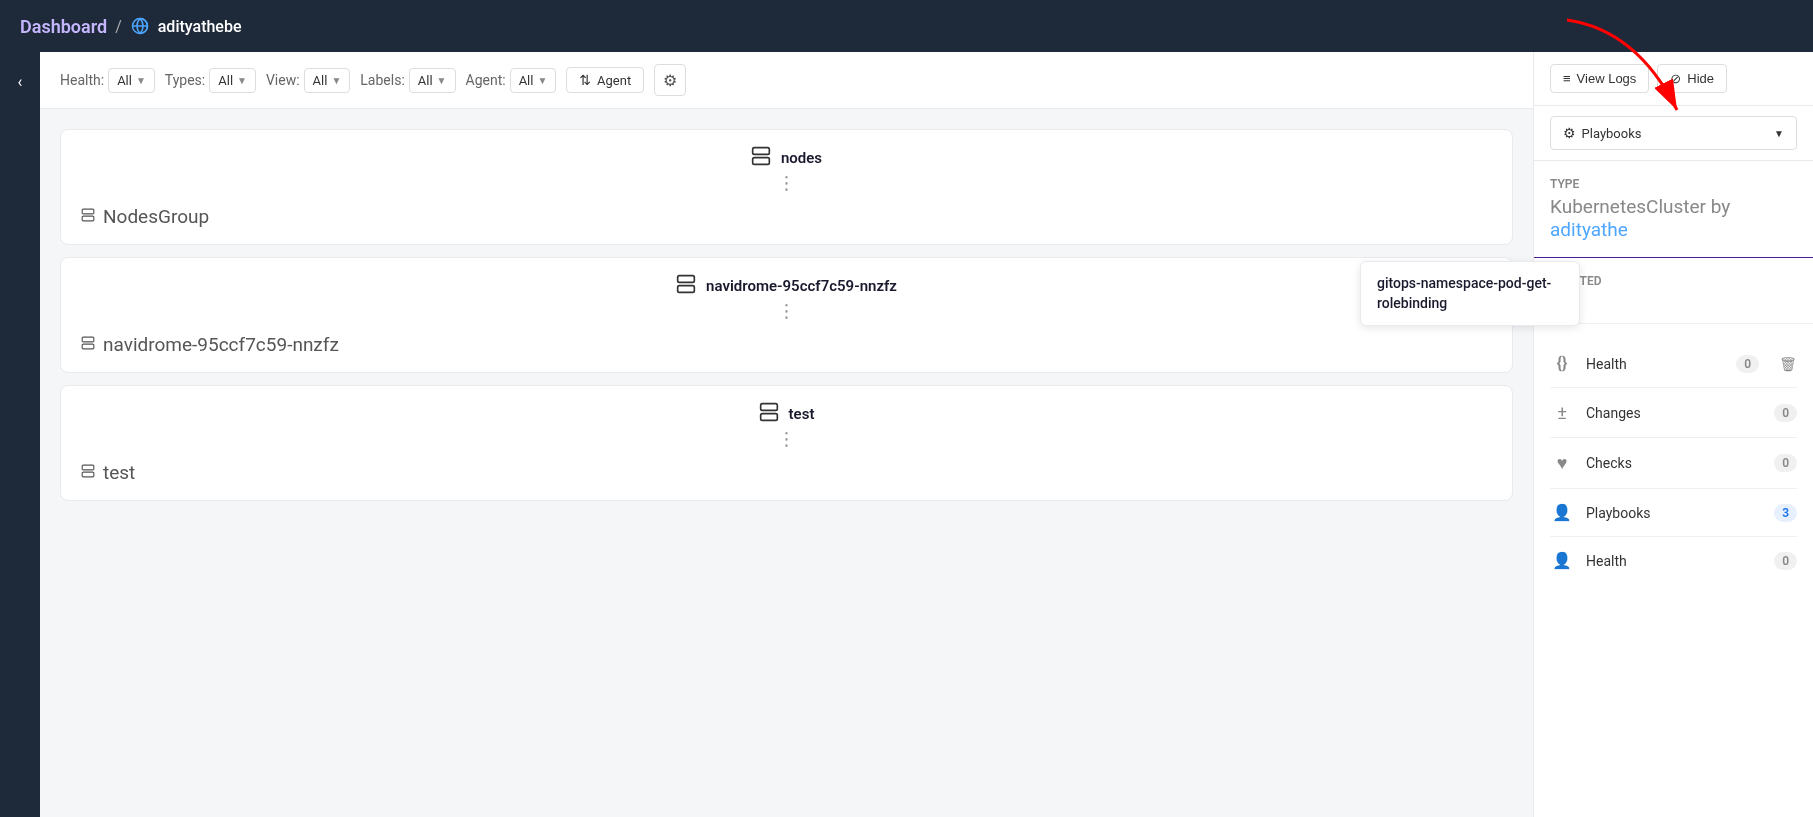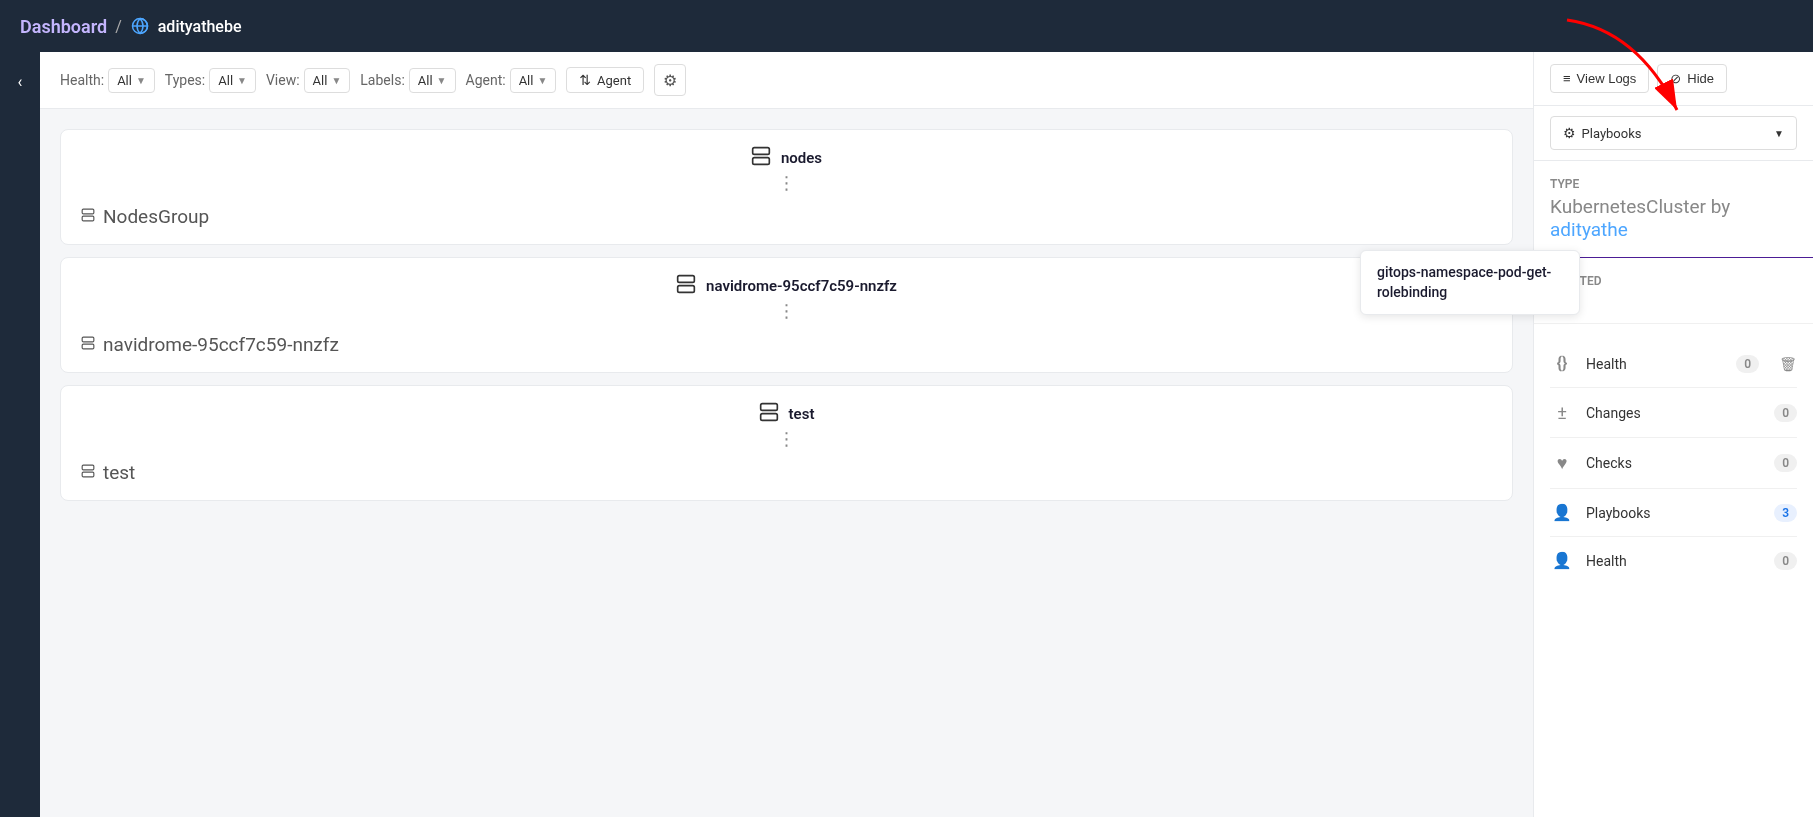--- a/index.html
+++ b/index.html
@@ -254,21 +254,21 @@
       width: 100%;
     }
 
     .playbooks-dropdown-container {
       padding: 10px 16px;
       border-bottom: 1px solid #e8eaed;
     }
 
     .tooltip-box {
       position: absolute;
-      top: 100px;
+      top: 111px;
       left: -190px;
       background: white;
       border: 1px solid #e8eaed;
       border-radius: 6px;
       padding: 12px 16px;
       font-size: 13px;
       color: #333;
       width: 220px;
       box-shadow: 0 2px 8px rgba(0,0,0,0.1);
       z-index: 100;

